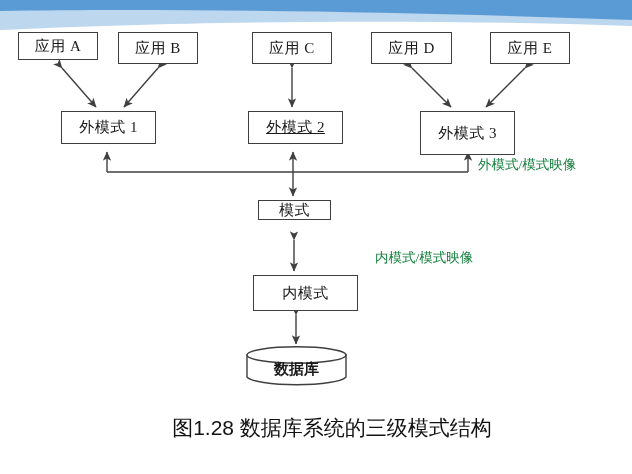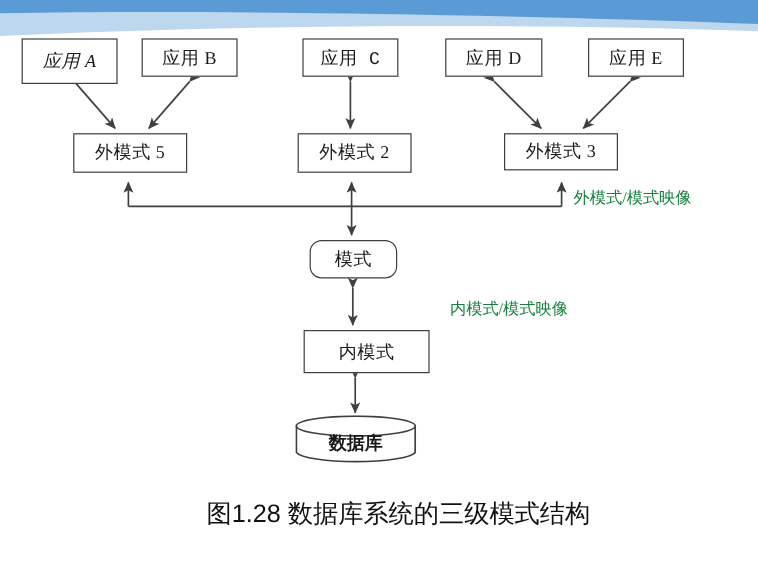--- a/index.html
+++ b/index.html
@@ -91,47 +91,47 @@
 
     <g stroke="#3f3f3f" stroke-width="1.4" fill="none">
       <line x1="107" y1="172" x2="468" y2="172"></line>
       <line x1="107" y1="172" x2="107" y2="152" marker-end="url(#ah)"></line>
       <line x1="293" y1="172" x2="293" y2="152" marker-end="url(#ah)"></line>
       <line x1="468" y1="172" x2="468" y2="152" marker-end="url(#ah)"></line>
       <line x1="293" y1="172" x2="293" y2="196" marker-end="url(#ah)"></line>
     </g>
   </svg>
 
-  <div class="node" style="left:18px;top:32px;width:80px;height:38px;font-style:italic;">
+  <div class="node" style="left:18px;top:32px;width:80px;height:28px;">
     <span>应用 A</span>
   </div>
   <div class="node" style="left:118px;top:32px;width:80px;height:32px;">
     <span>应用 B</span>
   </div>
-  <div class="node" style="left:252px;top:32px;width:80px;height:32px;font-family:Liberation Mono, monospace;">
+  <div class="node" style="left:252px;top:32px;width:80px;height:32px;">
     <span>应用 C</span>
   </div>
   <div class="node" style="left:371px;top:32px;width:81px;height:32px;justify-content:center;">
     <span>应用 D</span>
   </div>
   <div class="node" style="left:490px;top:32px;width:80px;height:32px;">
     <span>应用 E</span>
   </div>
 
   <div class="node" style="left:61px;top:111px;width:95px;height:33px;">
-    <span>外模式 5</span>
+    <span>外模式 1</span>
   </div>
-  <div class="node" style="left:248px;top:111px;width:95px;height:33px;">
+  <div class="node" style="left:248px;top:111px;width:95px;height:33px;text-decoration:underline;">
     <span>外模式 2</span>
   </div>
-  <div class="node" style="left:420px;top:111px;width:95px;height:31px;">
+  <div class="node" style="left:420px;top:111px;width:95px;height:44px;">
     <span>外模式 3</span>
   </div>
 
-  <div class="node" style="left:258px;top:200px;width:73px;height:32px;border-radius:10px;">
+  <div class="node" style="left:258px;top:200px;width:73px;height:20px;">
     <span>模式</span>
   </div>
 
   <div class="node" style="left:253px;top:275px;width:105px;height:36px;">
     <span>内模式</span>
   </div>
 
   <div class="cyl" style="left:246px;top:346px;width:101px;height:40px;">
     <svg width="101" height="40" viewBox="0 0 101 40" style="position:absolute;left:0;top:0;">
       <path d="M1,9 L1,31 A50,9 0 0 0 100,31 L100,9 Z" fill="#ffffff" stroke="#3f3f3f" stroke-width="1.4"></path>

